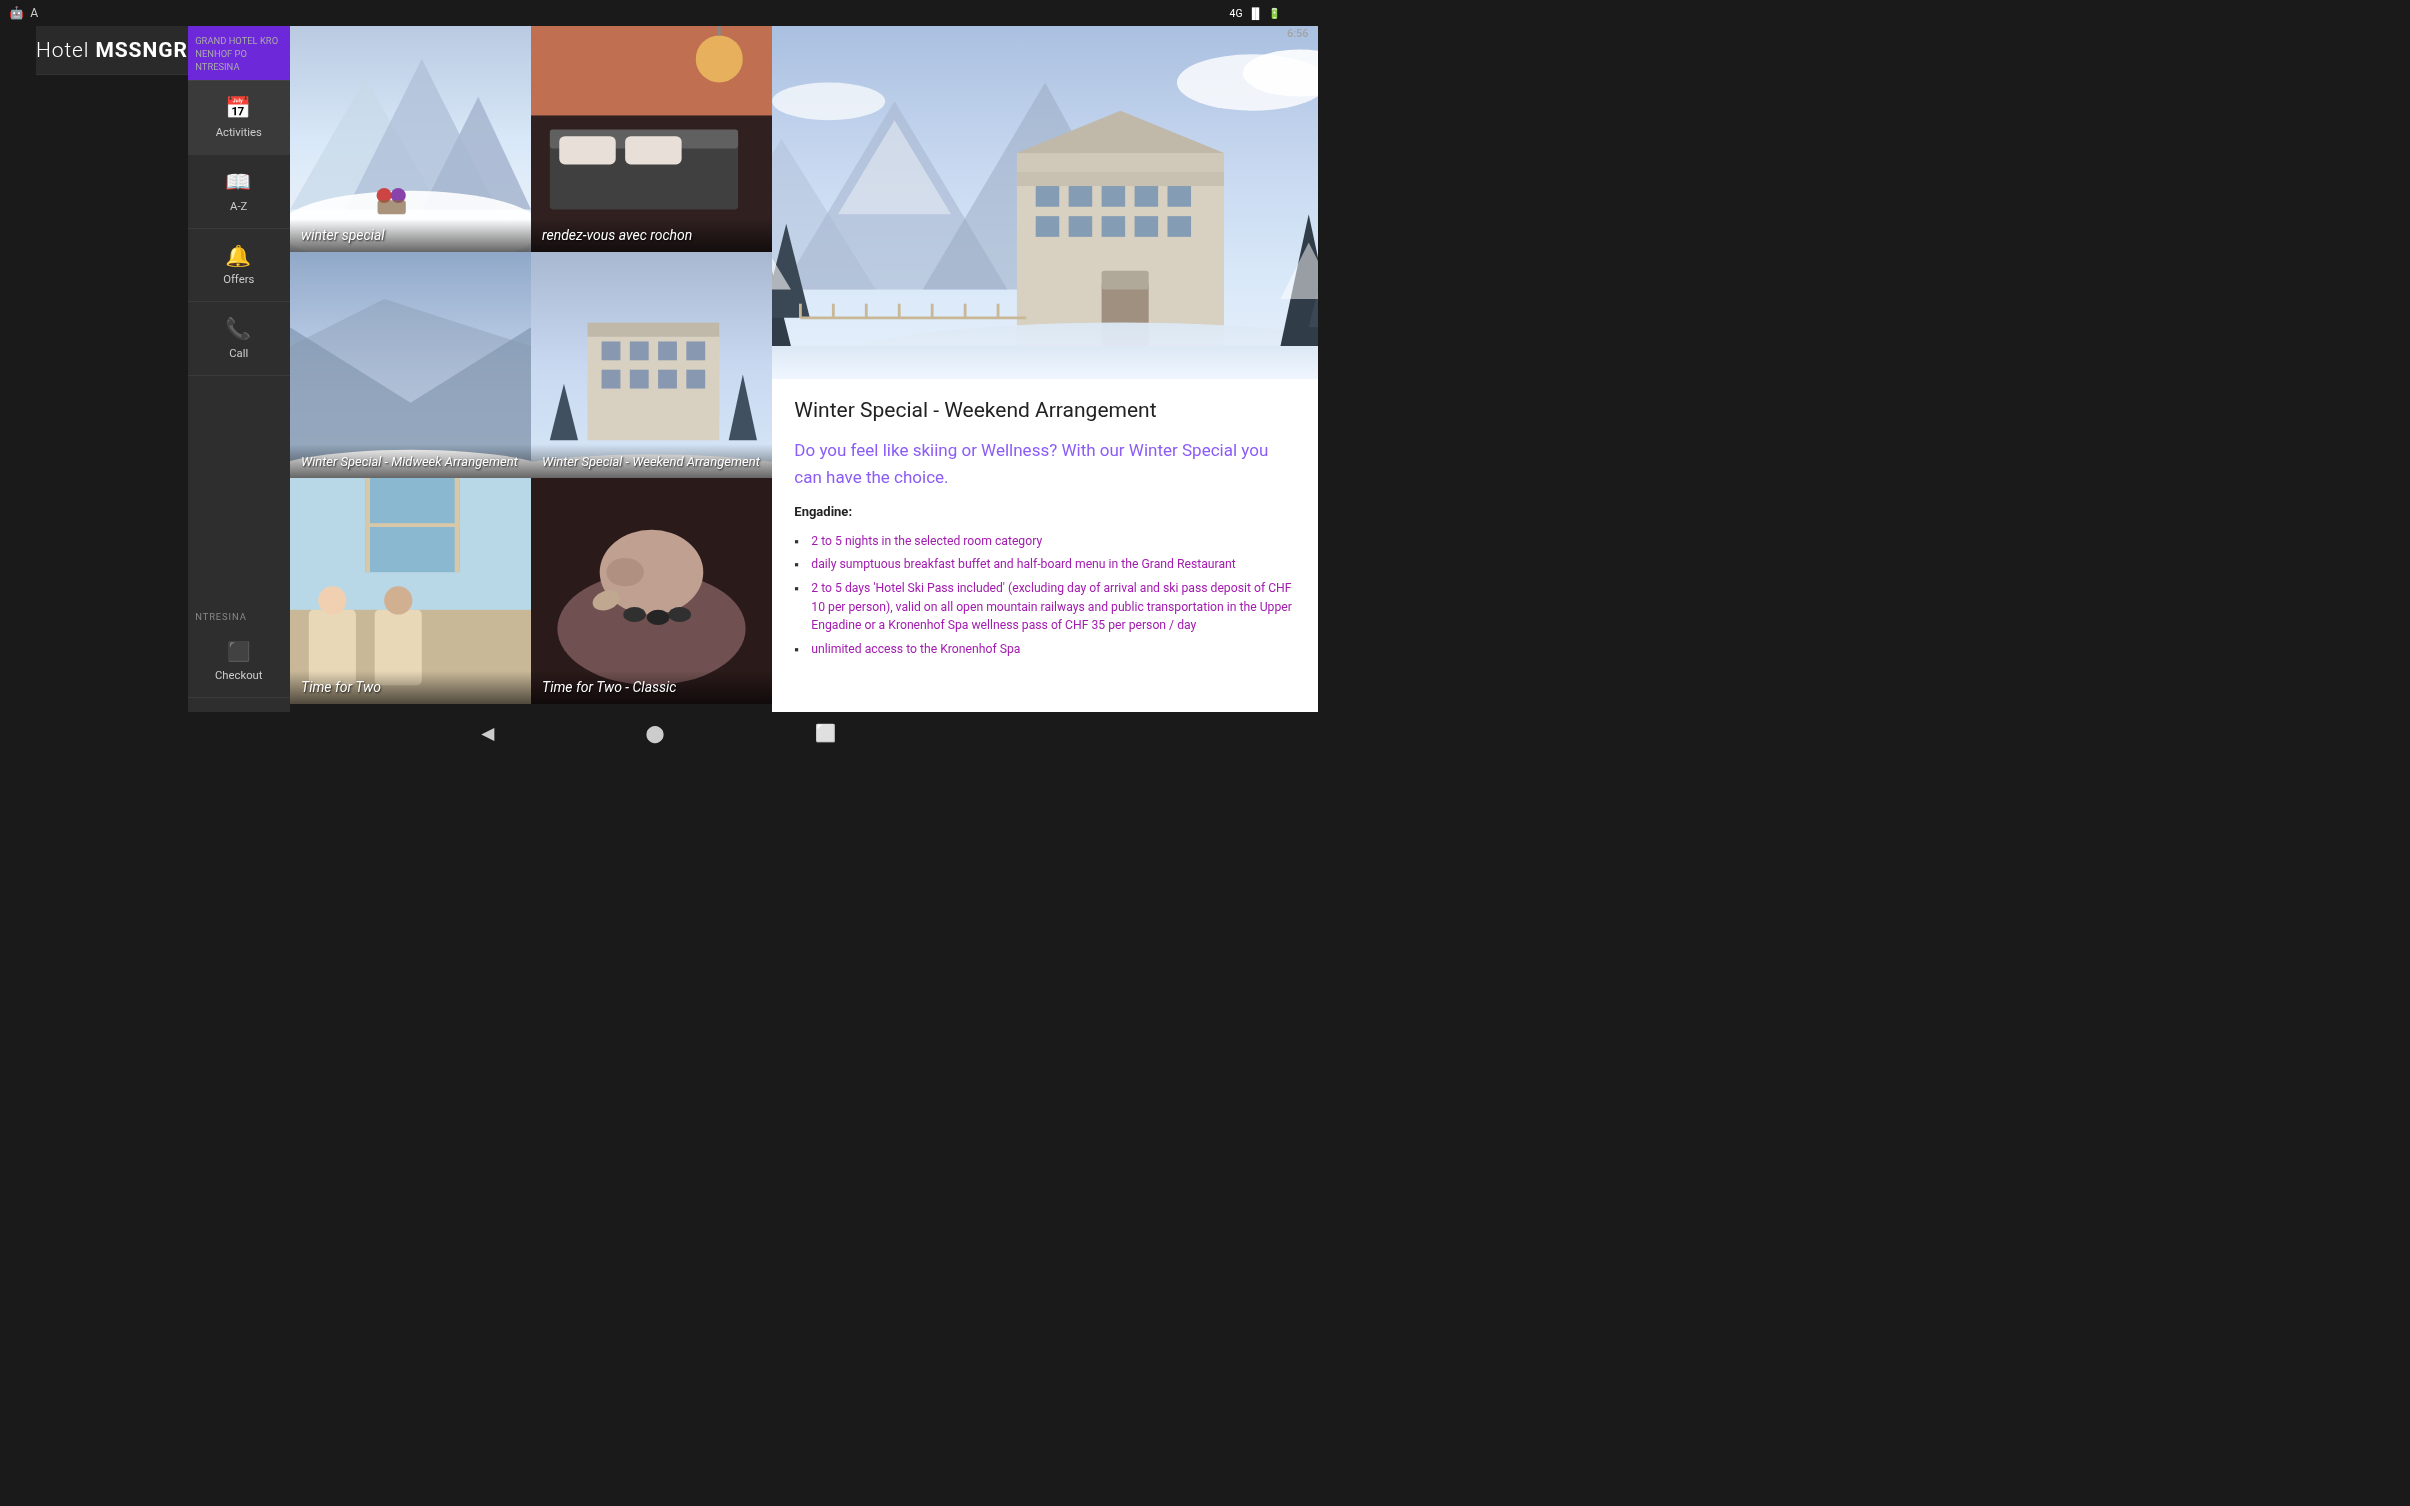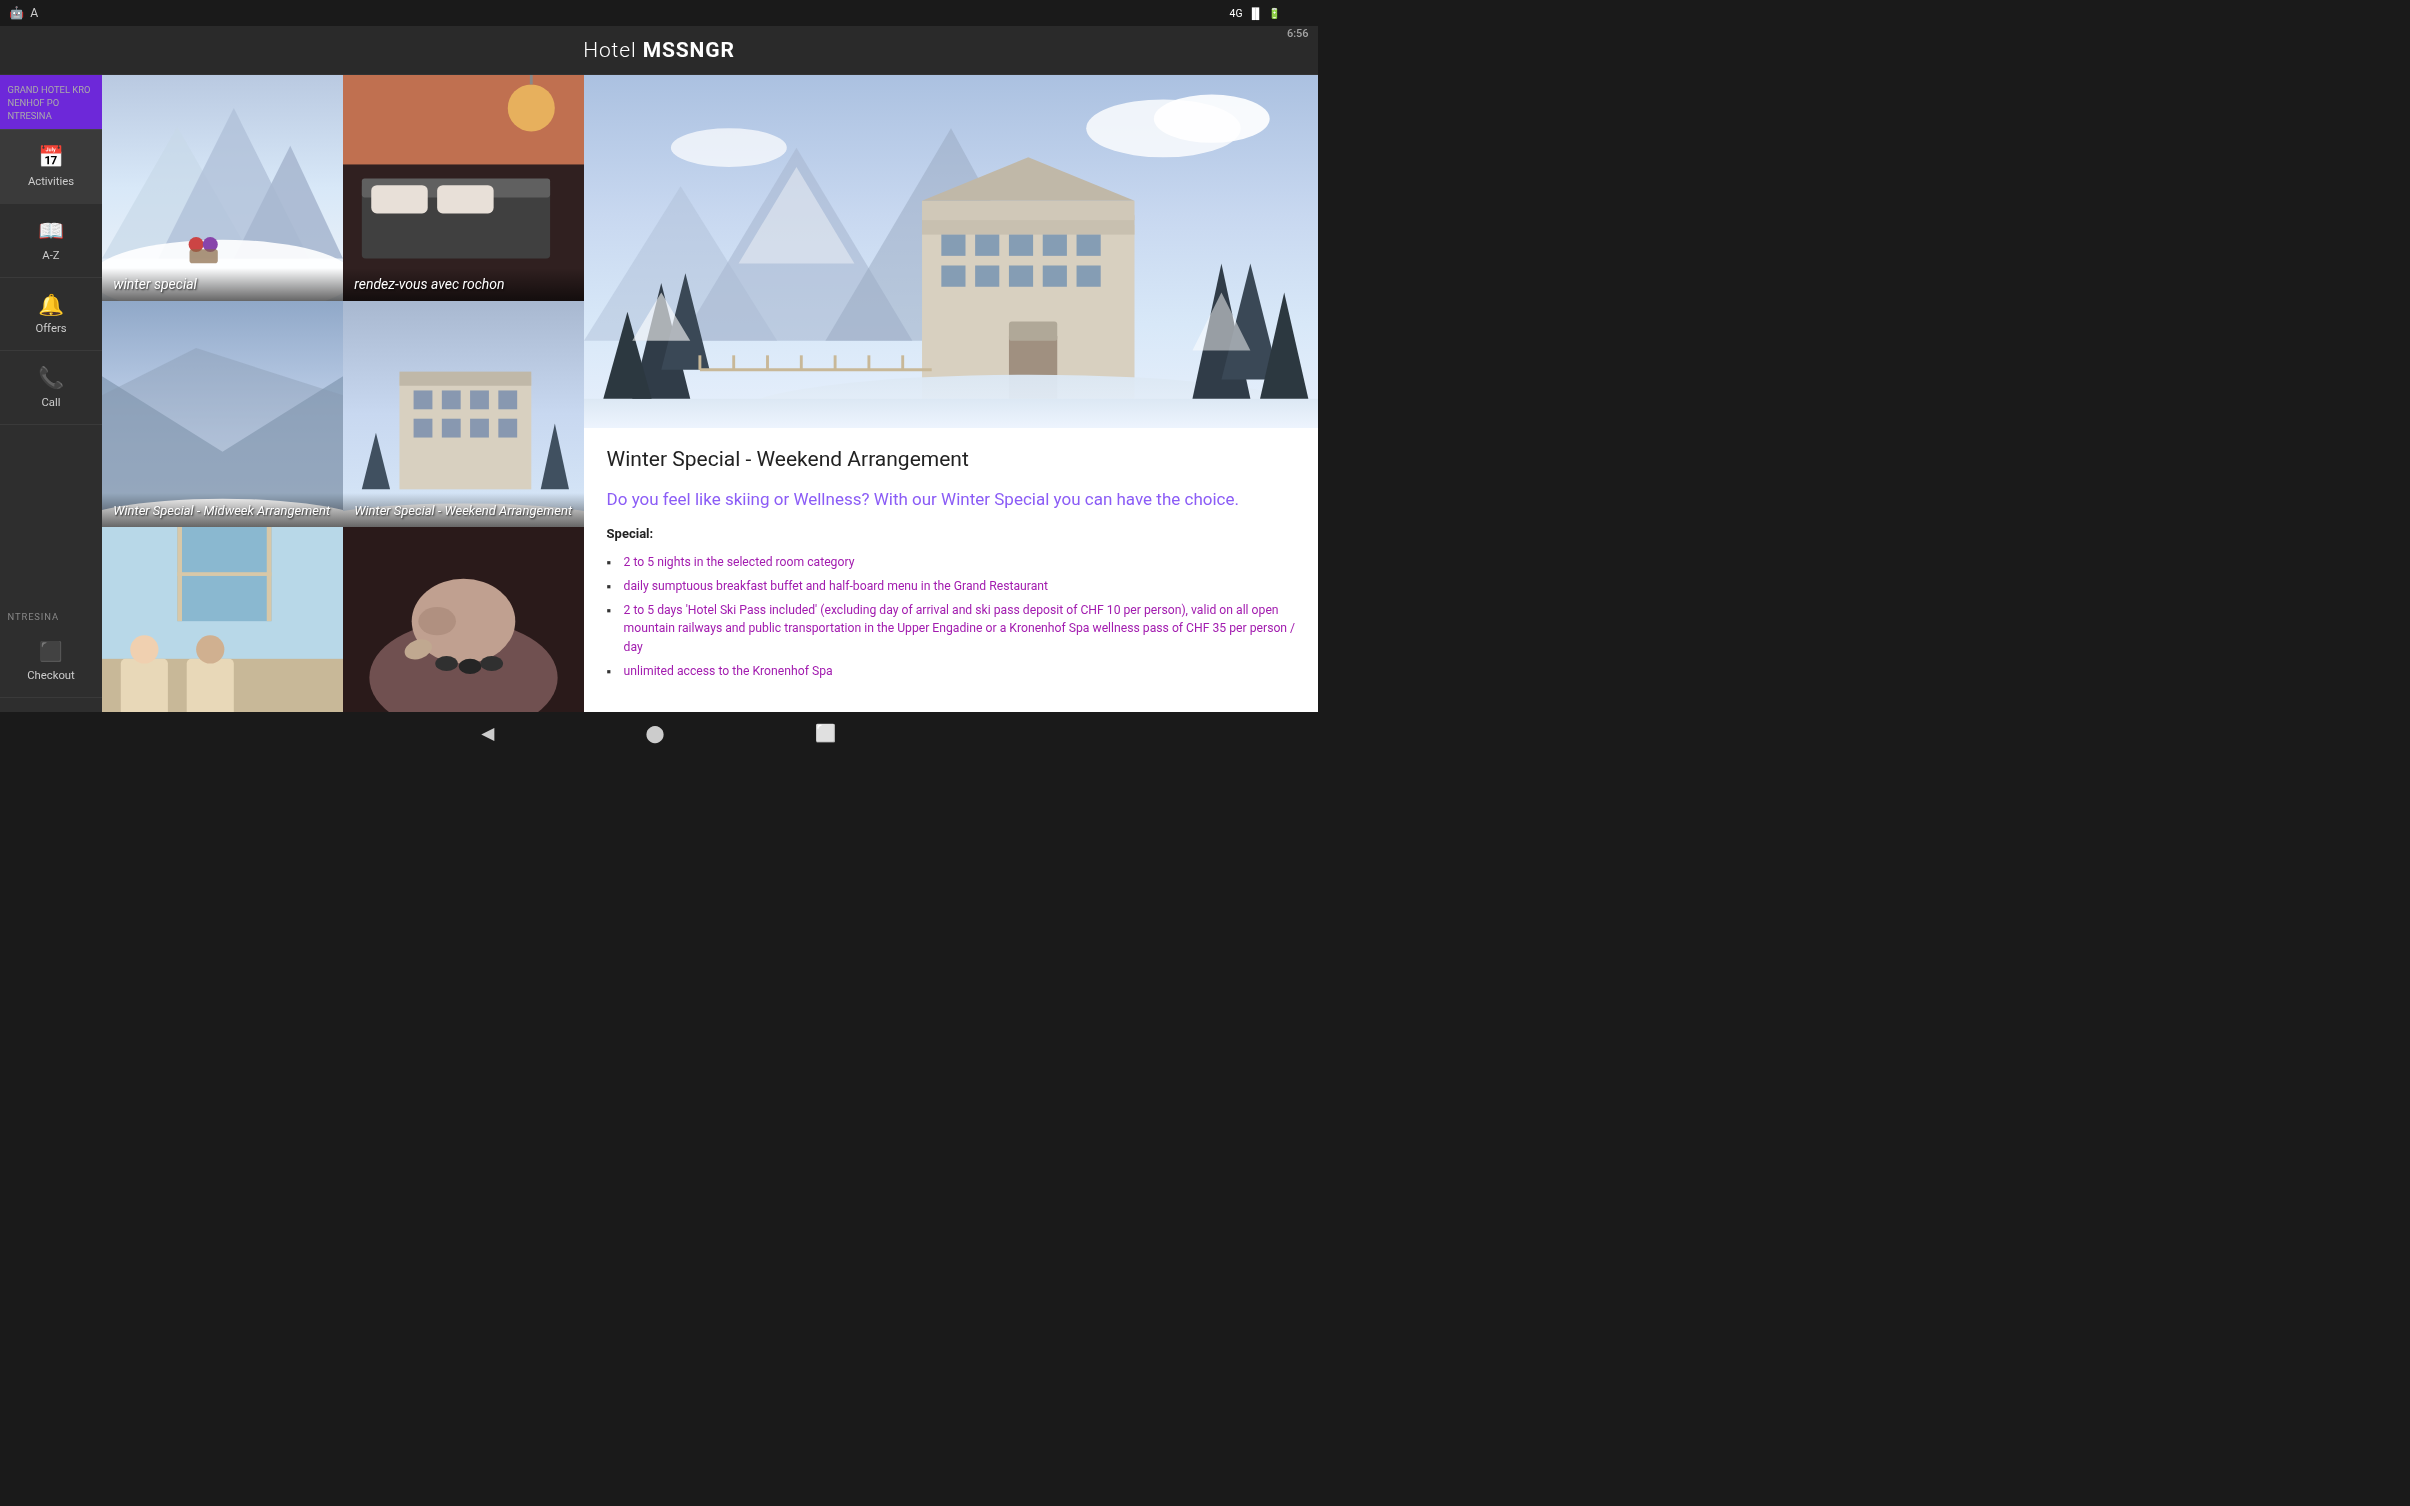--- a/index.html
+++ b/index.html
@@ -36,21 +36,22 @@
       font-size: 10.4px;
       color: #fff;
     }
 
     
     #app-container {
       position: absolute;
       top: 26px;
       left: 0; right: 0; bottom: 0;
       display: flex;
-      flex-direction: column;
+      flex-direction: row;
+      padding-left: 36px;
     }
 
     
     #top-header {
       background: #2a2a2a;
       height: 49px;
       display: flex;
       align-items: center;
       justify-content: center;
       border-bottom: 0.9px solid #333;
@@ -546,21 +547,21 @@
             <line x1="225" y1="310" x2="225" y2="295" stroke="#c8b898" stroke-width="3"></line>
             <line x1="260" y1="310" x2="260" y2="295" stroke="#c8b898" stroke-width="3"></line>
             <line x1="295" y1="310" x2="295" y2="295" stroke="#c8b898" stroke-width="3"></line>
             <line x1="330" y1="310" x2="330" y2="295" stroke="#c8b898" stroke-width="3"></line>
           </svg>
         </div>
 
         <div id="detail-content">
           <h2 id="detail-offer-title">Winter Special - Weekend Arrangement</h2>
           <p id="detail-description">Do you feel like skiing or Wellness? With our Winter Special you can have the choice.</p>
-          <p id="detail-services-label">Special:</p>
+          <p id="detail-services-label">Engadine:</p>
           <ul id="detail-services-list">
           <li>2 to 5 nights in the selected room category</li>
               <li>daily sumptuous breakfast buffet and half-board menu in the Grand Restaurant</li>
               <li>2 to 5 days 'Hotel Ski Pass included' (excluding day of arrival and ski pass deposit of CHF 10 per person), valid on all open mountain railways and public transportation in the Upper Engadine or a Kronenhof Spa wellness pass of CHF 35 per person / day</li>
               <li>unlimited access to the Kronenhof Spa</li>
             </ul>
         </div>
       </div>
 
     </div>

